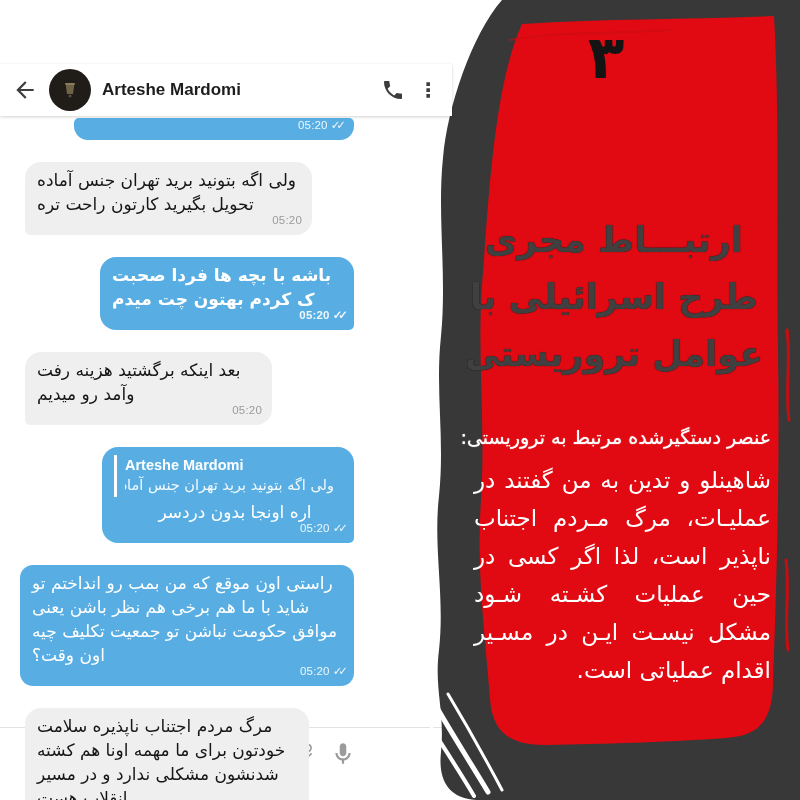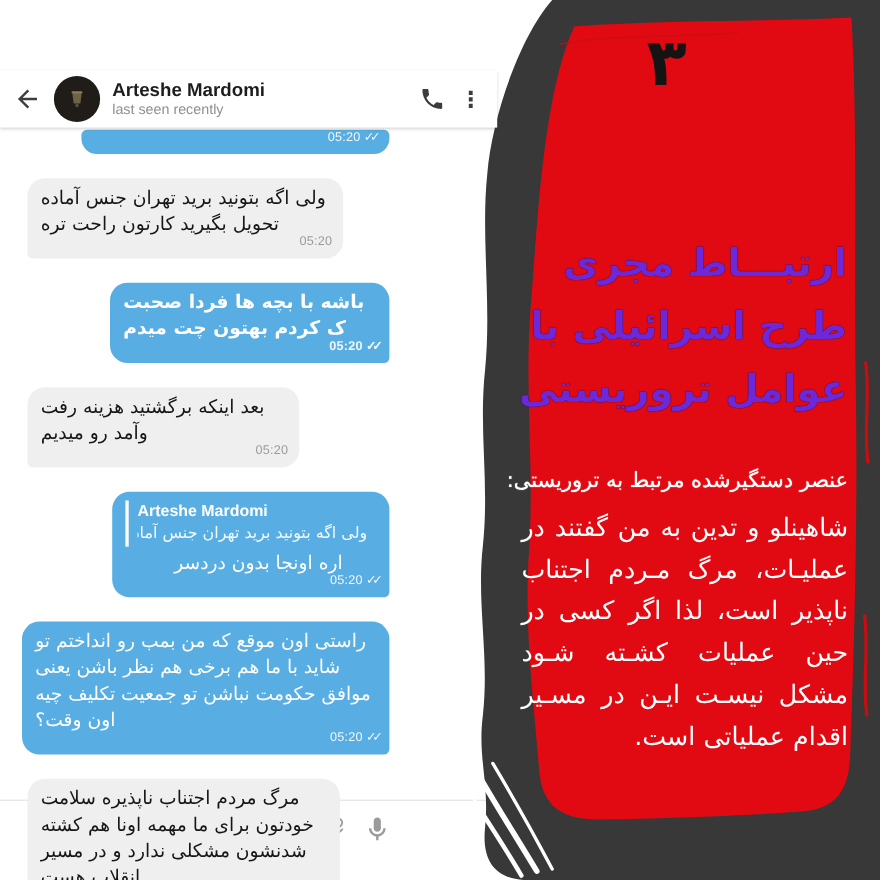--- a/index.html
+++ b/index.html
@@ -38,37 +38,37 @@
   .q-author{display:block;font-family:"Liberation Sans",sans-serif;font-weight:bold;font-size:14.5px;
             color:#ffffff;line-height:19px;white-space:nowrap;}
   .q-snippet{display:block;direction:rtl;font-size:14.5px;line-height:20px;color:#f3faff;
              white-space:nowrap;overflow:hidden;max-width:215px;}
   .reply .msg-text{text-align:center;padding-left:14px;}
   
   .messages .bubble:nth-child(2){max-width:287px;}
   .messages .bubble:nth-child(3){max-width:254px;font-weight:bold;}
   .messages .bubble:nth-child(4){max-width:247px;}
   .messages .bubble:nth-child(5){max-width:252px;}
-  .messages .bubble:nth-child(6){max-width:334px;}
+  .messages .bubble:nth-child(6){max-width:334px;border-radius:13px;}
   .messages .bubble:nth-child(7){max-width:284px;}
 
   .composer-divider{position:absolute;top:727px;left:0;width:452px;height:1px;background:#e2e2e2;}
   .composer{position:absolute;top:728px;left:14px;width:352px;height:52px;display:flex;
             align-items:center;gap:14px;padding:0 10px;box-sizing:border-box;}
   .cicon{width:26px;height:26px;color:#9b9b9b;flex:0 0 auto;}
   .placeholder{font-family:"Liberation Sans",sans-serif;font-size:20px;color:#9e9e9e;flex:1 1 auto;text-align:right;}
   .clip{transform:rotate(45deg);}
 
   
   .banner{position:absolute;left:430px;top:0;width:370px;height:800px;z-index:2;}
   .banner svg.shape{position:absolute;left:0;top:0;}
   .banner-number{position:absolute;top:22px;left:0;right:18px;text-align:center;
                  font-size:60px;font-weight:bold;color:#141414;}
-  .banner-headline{position:absolute;top:212px;left:28px;right:30px;text-align:right;direction:rtl;
-                   font-size:35px;font-weight:bold;color:#6d28d9;line-height:57px;
+  .banner-headline{position:absolute;top:212px;left:28px;right:30px;text-align:center;direction:rtl;
+                   font-size:35px;font-weight:bold;color:#404040;line-height:57px;
                    text-shadow:0 0 1px #0d0d0d;}
   .banner-subheading{position:absolute;top:426px;left:30px;right:29px;direction:rtl;text-align:right;
                      font-size:19px;font-weight:normal;color:#ffffff;text-shadow:0 0 1px #fff;}
   .banner-body{position:absolute;top:461px;left:44px;right:29px;direction:rtl;text-align:justify;
                font-size:23px;line-height:38px;color:#ffffff;}
 </style>
 </head>
 <body>
 
 <div class="stage">
@@ -81,21 +81,20 @@
       </svg>
       <div class="avatar">
         <svg width="24" height="24" viewBox="0 0 24 24">
           <path fill="#6e6248" d="M8 6h8v3l-1 7h-6L8 9z"></path>
           <rect x="7" y="5" width="10" height="2" rx="1" fill="#8a7c5a"></rect>
           <circle cx="12" cy="18" r="1.6" fill="#55503e"></circle>
         </svg>
       </div>
       <div class="htitles">
         <span class="htitle">Arteshe Mardomi</span>
-        <span class="hsub">last seen recently</span>
       </div>
       <svg class="hicon" viewBox="0 0 24 24">
         <path fill="currentColor" d="M6.62 10.79c1.44 2.83 3.76 5.14 6.59 6.59l2.2-2.2c.27-.27.67-.36 1.02-.24 1.12.37 2.33.57 3.57.57.55 0 1 .45 1 1V20c0 .55-.45 1-1 1-9.39 0-17-7.61-17-17 0-.55.45-1 1-1h3.5c.55 0 1 .45 1 1 0 1.25.2 2.45.57 3.57.11.35.03.74-.25 1.02l-2.2 2.2z"></path>
       </svg>
       <span class="menu-dots">⋮</span>
     </div>
 
     <div class="messages">
         <div class="bubble out cut" style="background: rgb(88, 174, 227);">
           <span class="meta">05:20<span class="ticks">✓✓</span></span>

